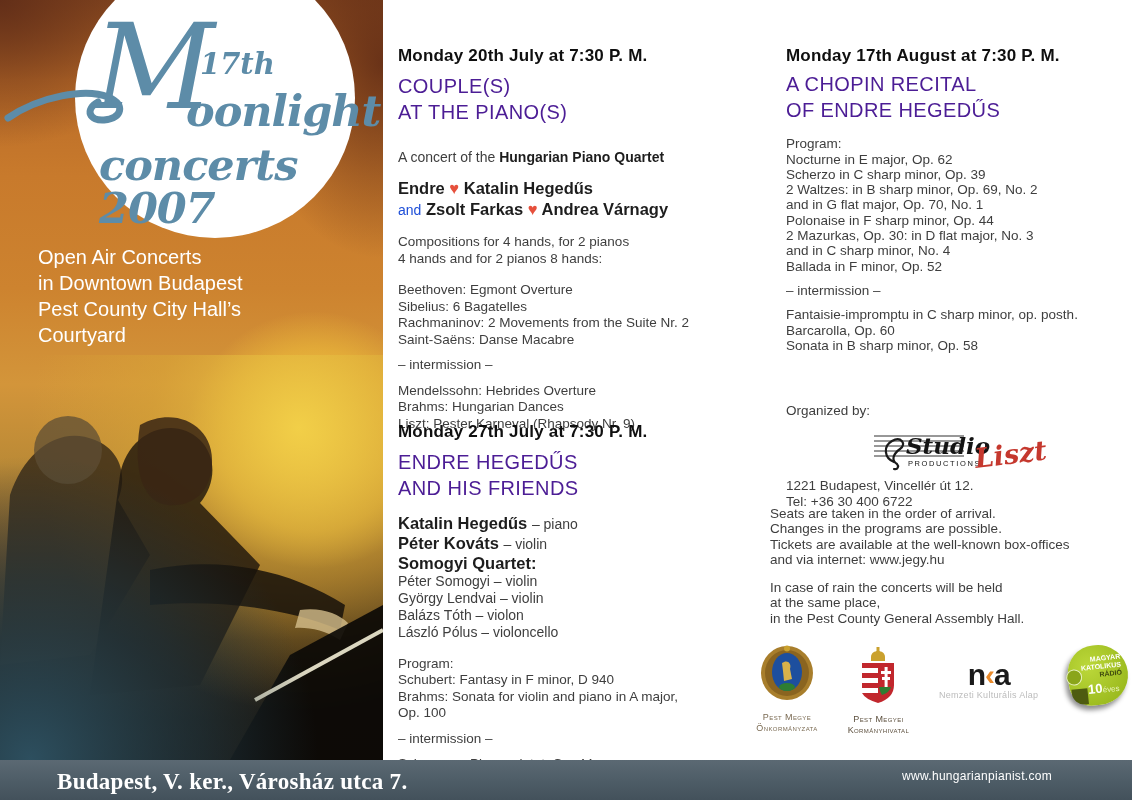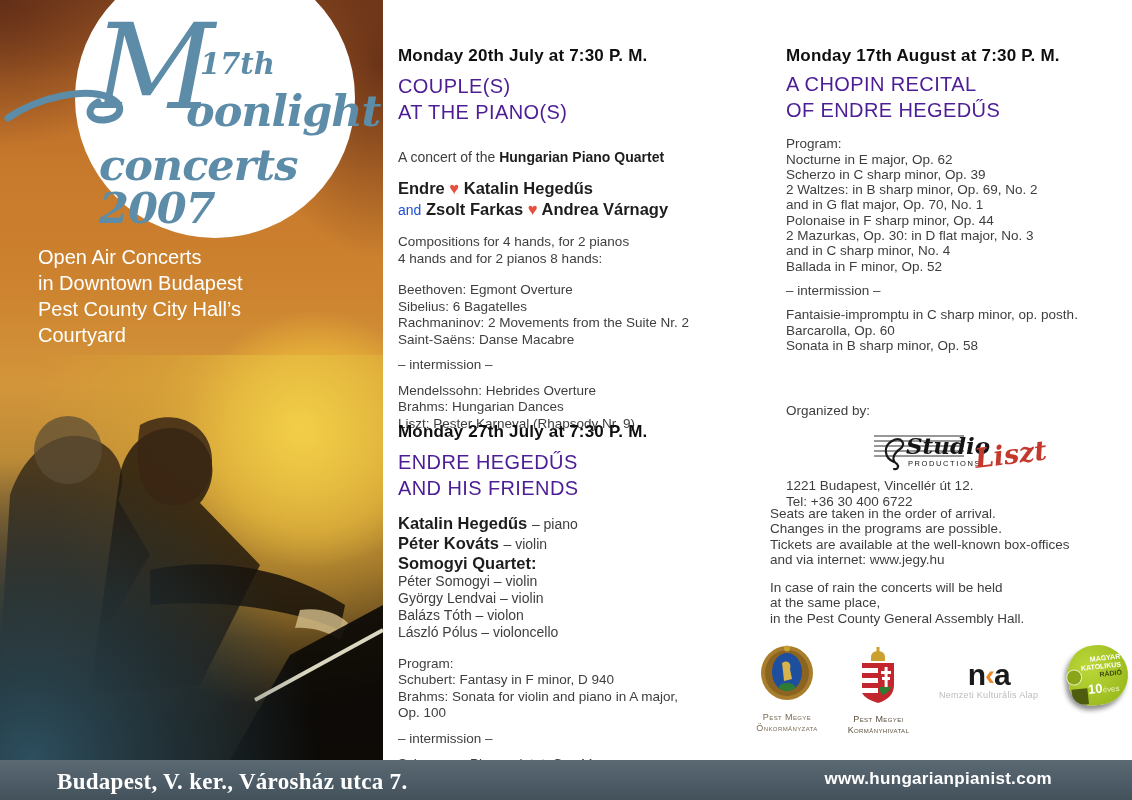--- a/index.html
+++ b/index.html
@@ -60,21 +60,21 @@
   .badge-text{position:absolute;right:6px;top:10px;text-align:right;font-size:7px;line-height:8px;font-weight:bold;color:#ffffff;}
   .badge-text .dark{color:#3c470e;}
   .badge-num{position:absolute;right:10px;bottom:9px;font-size:13px;font-weight:bold;color:#ffffff;}
   .badge-num .eves{font-size:8px;color:#e8f2bb;font-weight:normal;}
   .badge-dot{position:absolute;left:-2px;top:22px;width:14px;height:14px;border-radius:50%;background:#8aa51a;border:1px solid #e6f0c0;}
 
   
   .footer{position:absolute;left:0;bottom:0;width:1132px;height:40px;
           background:linear-gradient(180deg,#5b6973 0%,#4d5c66 55%,#43515b 100%);}
   .footer-left{position:absolute;left:57px;top:9px;color:#fff;font-weight:bold;font-size:23px;letter-spacing:.3px;font-family:Liberation Serif, serif;}
-  .footer-right{position:absolute;right:80px;top:9px;color:#fff;font-weight:bold;font-size:17px;letter-spacing:.3px;}
+  .footer-right{position:absolute;right:80px;top:9px;color:#fff;font-weight:normal;font-size:12px;letter-spacing:.3px;}
 </style>
 </head>
 <body>
 
 <div class="page">
 
   <div class="left-panel">
     <div class="panel-bg"></div>
 
     <svg class="photo-svg" viewBox="0 0 383 405">

